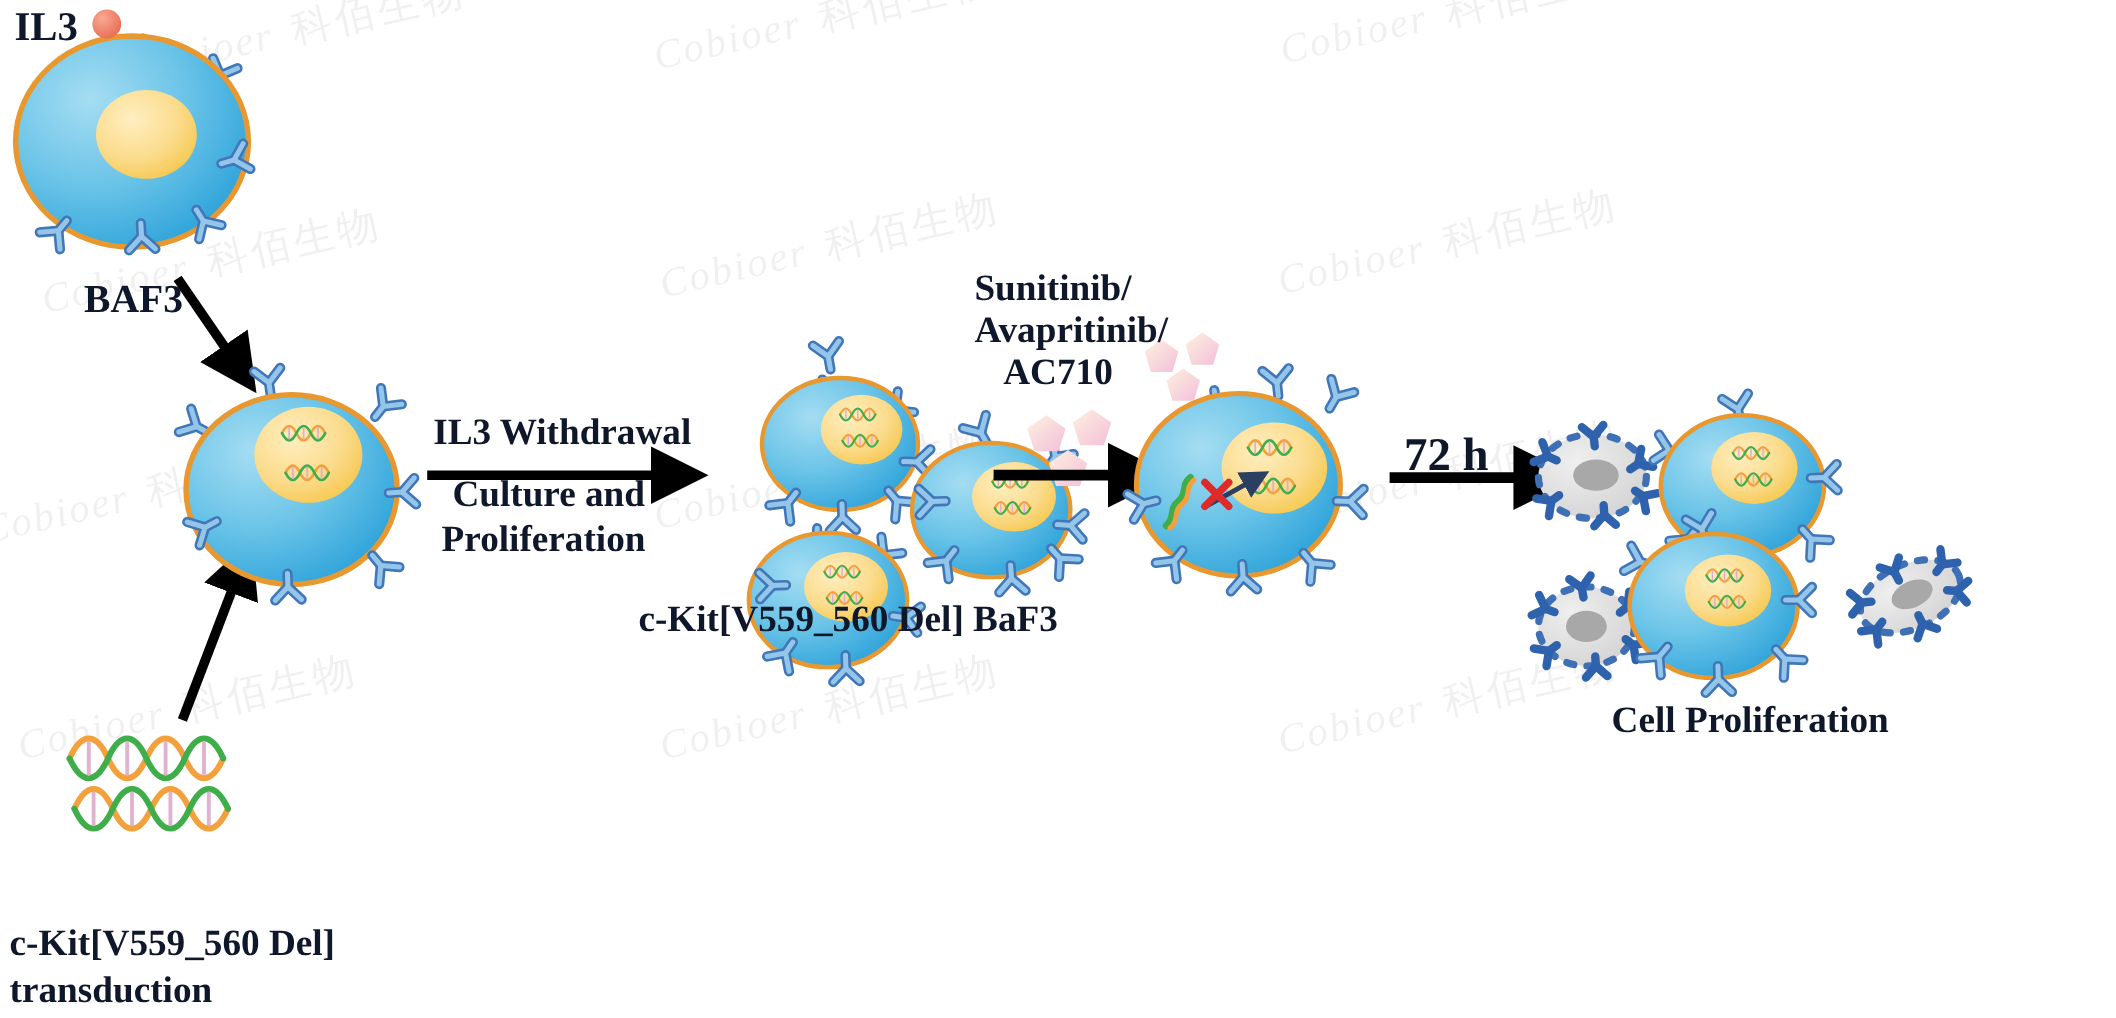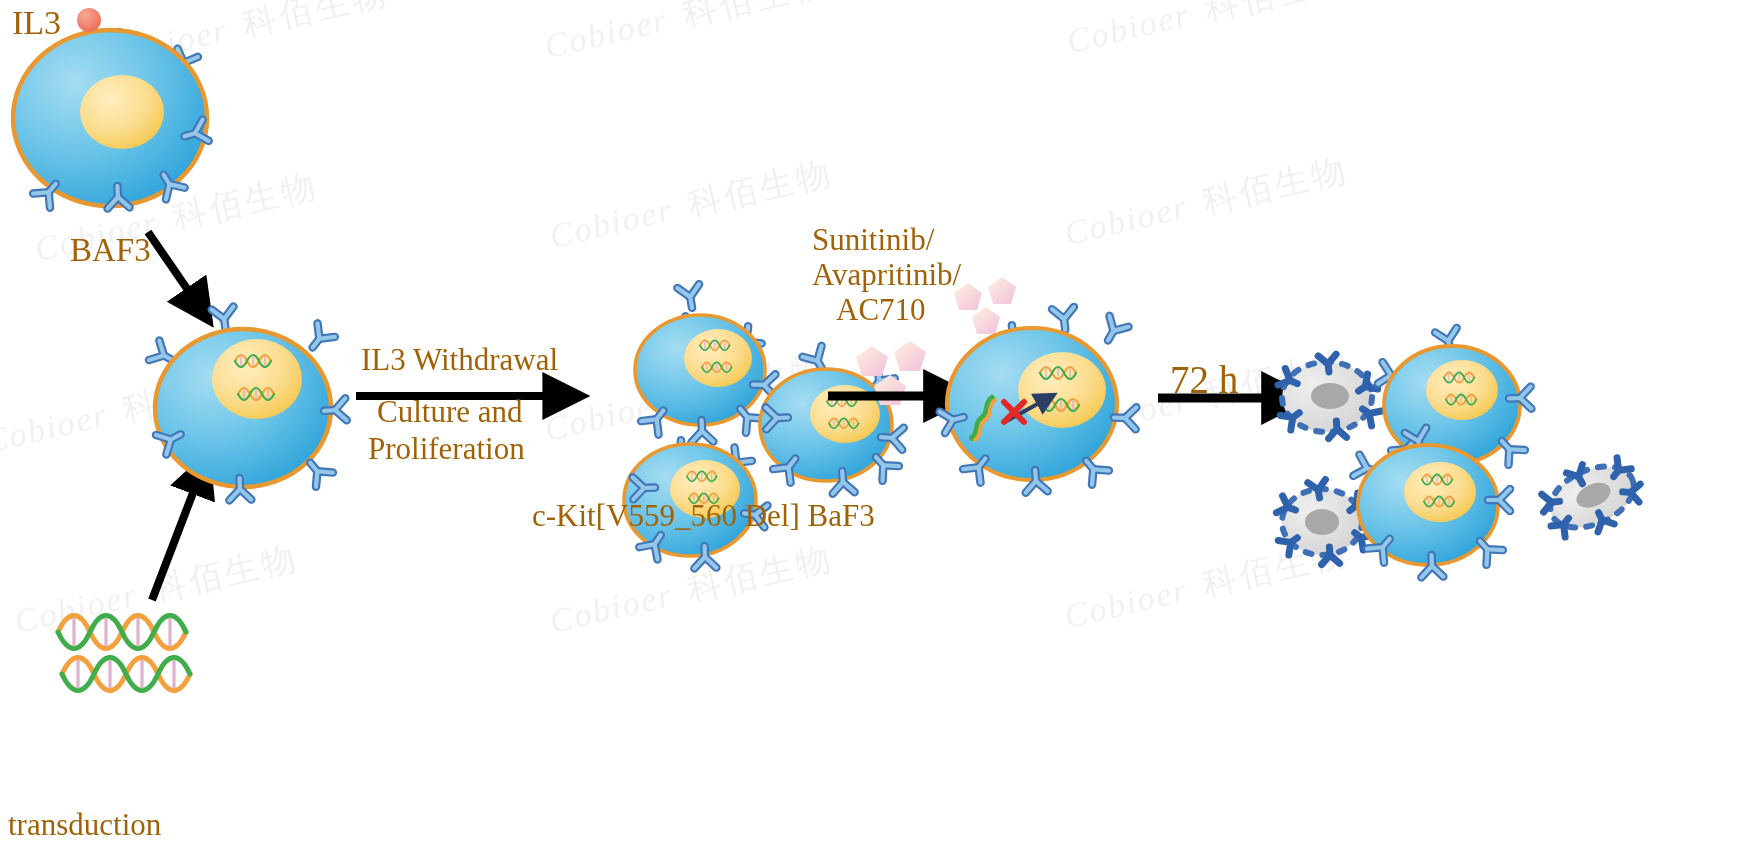--- a/index.html
+++ b/index.html
@@ -1,19 +1,19 @@
 <!DOCTYPE html>
 <html><head>
 <meta charset="utf-8">
 <style>
   html,body{margin:0;padding:0;background:#fff;}
   body{width:1763px;height:848px;position:relative;overflow:hidden;
        font-family:"Liberation Serif","DejaVu Serif",serif;color:#000;}
   #stage{position:absolute;left:0;top:0;width:1763px;height:848px;}
-  .lbl{position:absolute;white-space:pre;line-height:1.22;color:#a16207;}
+  .lbl{position:absolute;white-space:pre;line-height:1.22;color:#0f172a;font-weight:bold;}
   .wm{position:absolute;color:#000;opacity:.055;white-space:nowrap;
       transform:rotate(-13deg);transform-origin:left top;pointer-events:none;
       font-family:"Liberation Serif","DejaVu Serif",serif;}
   .wm .en{font-style:italic;font-size:34px;letter-spacing:2px;}
   .wm .cn{font-size:34px;letter-spacing:3px;margin-left:16px;}
   svg{position:absolute;left:0;top:0;overflow:visible;}
 </style>
 </head>
 <body>
 
@@ -468,27 +468,29 @@
           </g>
         <g>
             <use href="#rcd" transform="translate(38,12) rotate(118)"></use>
           </g>
       </g>
     </g>
   </svg>
 
   <div class="lbl" style="left:12px;top:2px;font-size:34px;">IL3</div>
   <div class="lbl" style="left:70px;top:218px;font-size:33px;margin-top:12px;">BAF3</div>
+  <div class="lbl" style="left:8px;top:767px;font-size:31px;">c-Kit[V559_560 Del]</div>
   <div class="lbl" style="left:8px;top:806px;font-size:31px;">transduction</div>
 
   <div class="lbl" style="left:361px;top:341px;font-size:31px;">IL3 Withdrawal</div>
   <div class="lbl" style="left:377px;top:393px;font-size:31px;">Culture and</div>
   <div class="lbl" style="left:368px;top:430px;font-size:31px;">Proliferation</div>
 
   <div class="lbl" style="left:532px;top:497px;font-size:31px;">c-Kit[V559_560 Del] BaF3</div>
 
   <div class="lbl" style="left:812px;top:221px;font-size:31px;">Sunitinib/</div>
   <div class="lbl" style="left:812px;top:256px;font-size:31px;">Avapritinib/</div>
   <div class="lbl" style="left:812px;top:291px;font-size:31px;margin-left:24px;">AC710</div>
 
   <div class="lbl" style="left:1170px;top:356px;font-size:39px;">72 h</div>
+  <div class="lbl" style="left:1343px;top:581px;font-size:31px;">Cell Proliferation</div>
 
 </div>
 
 </body></html>

